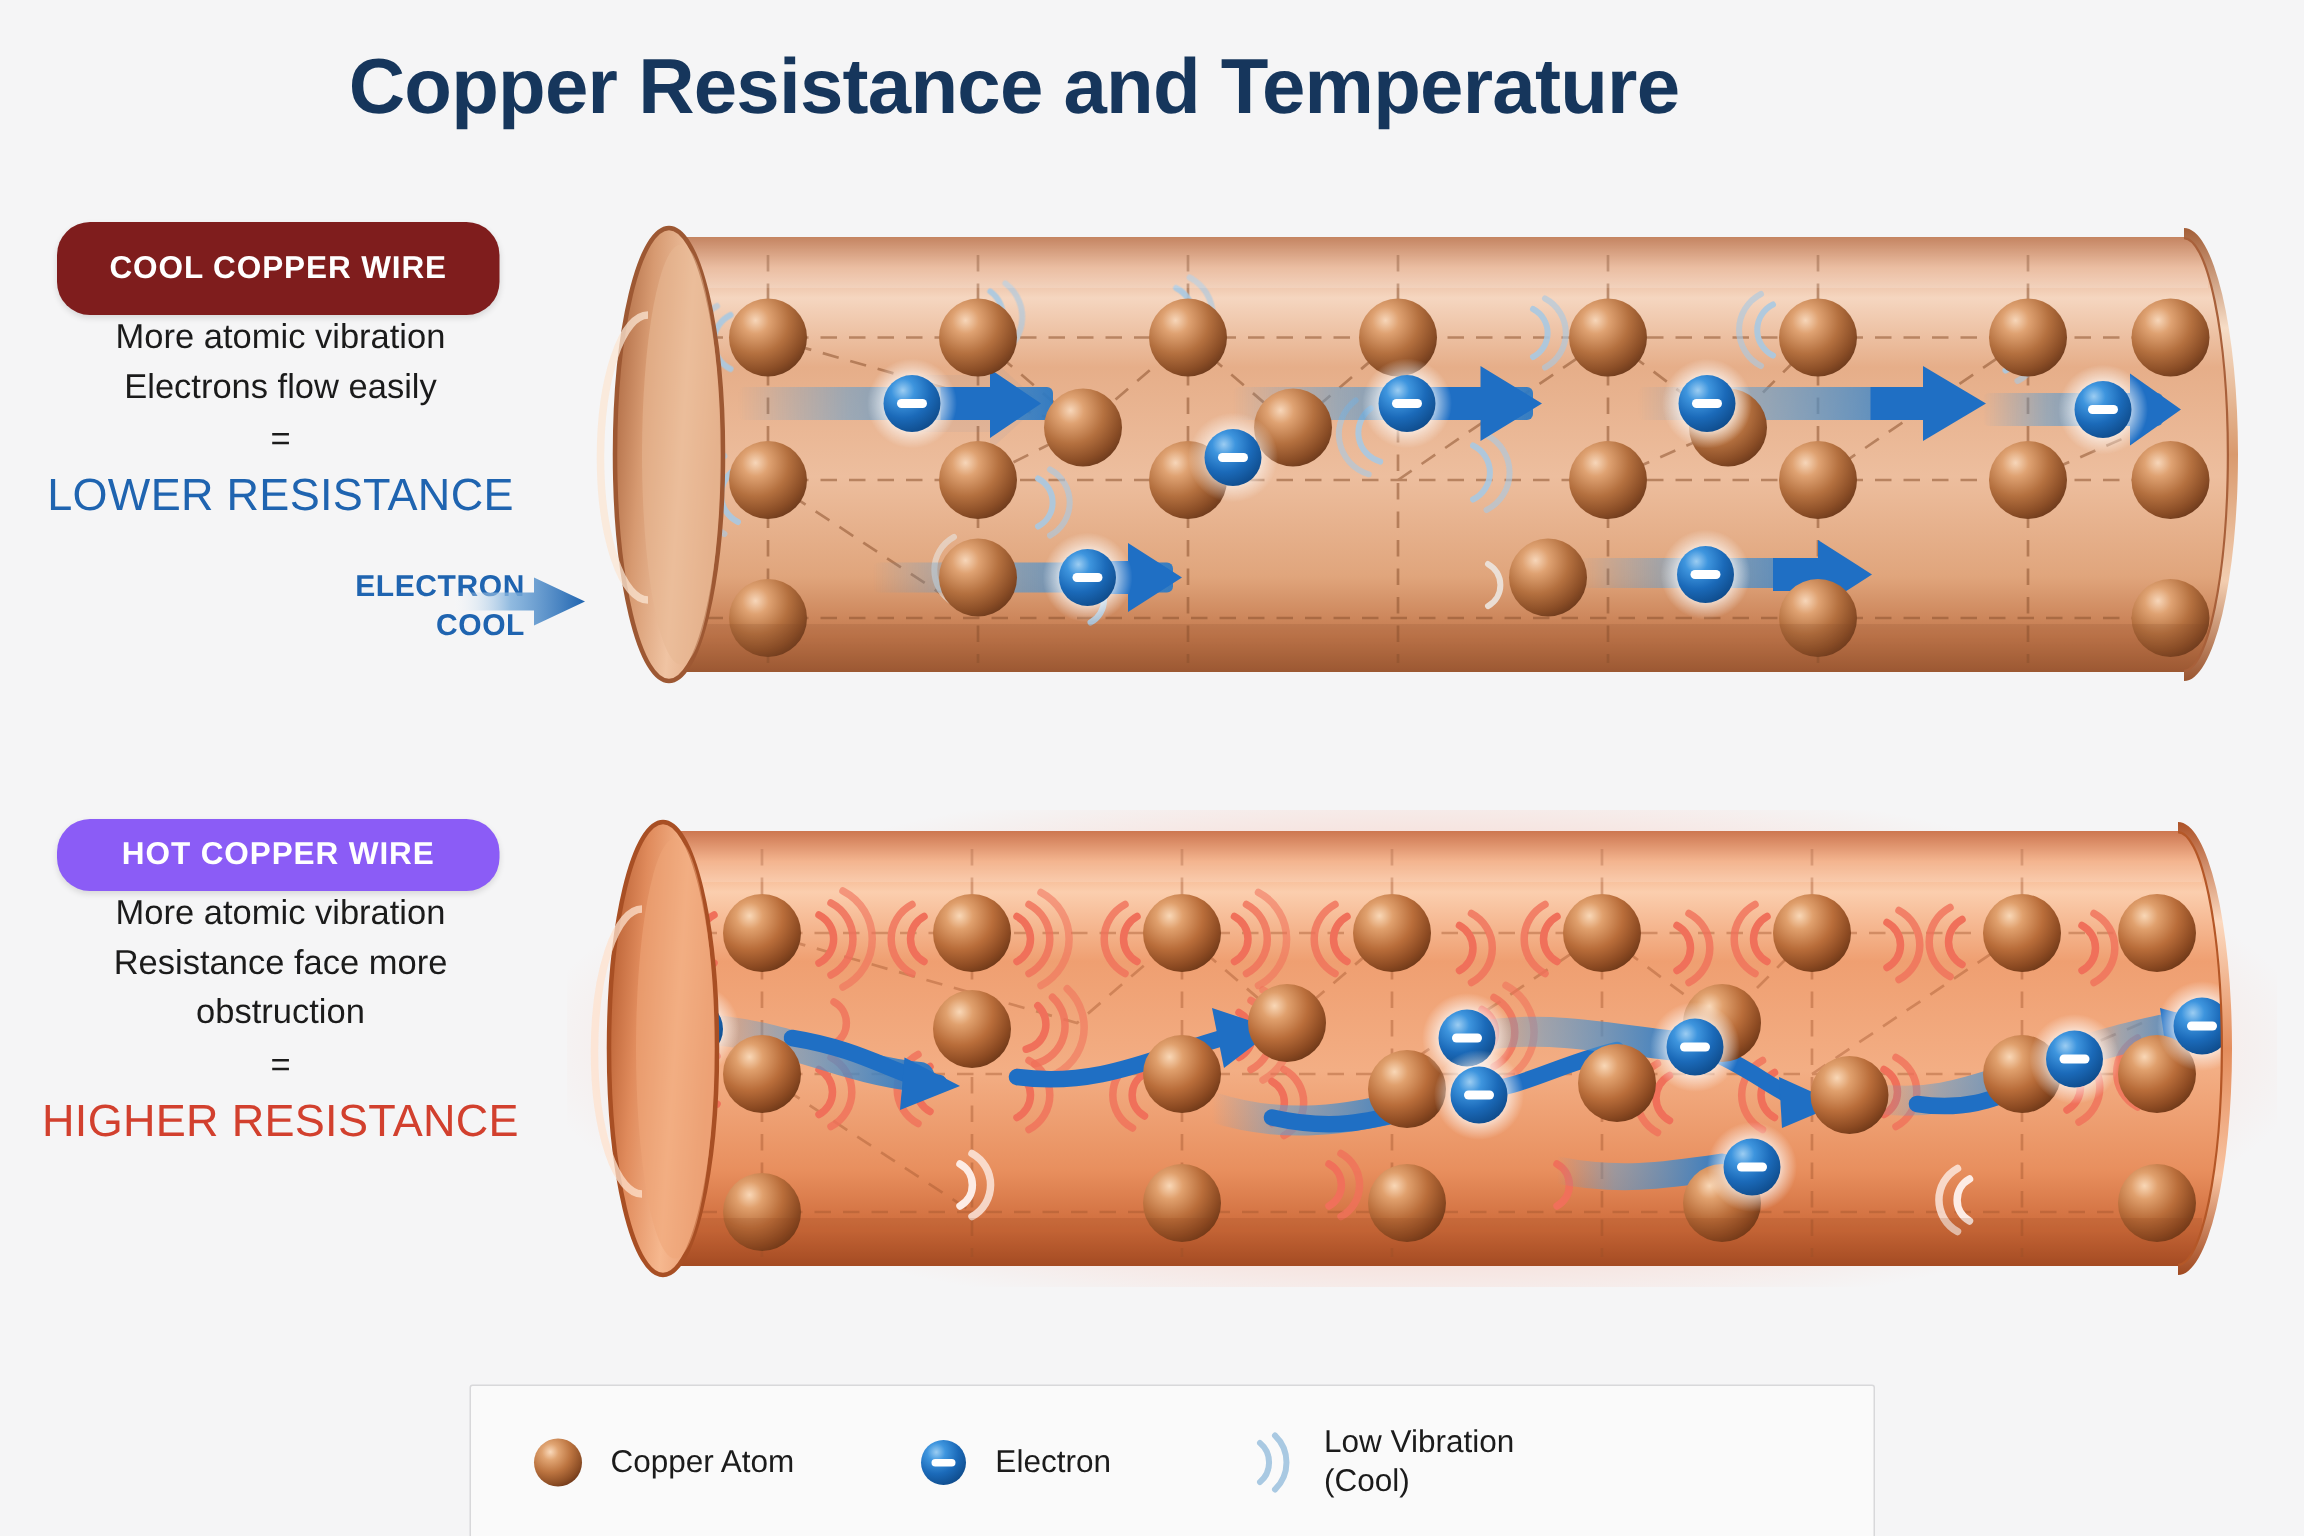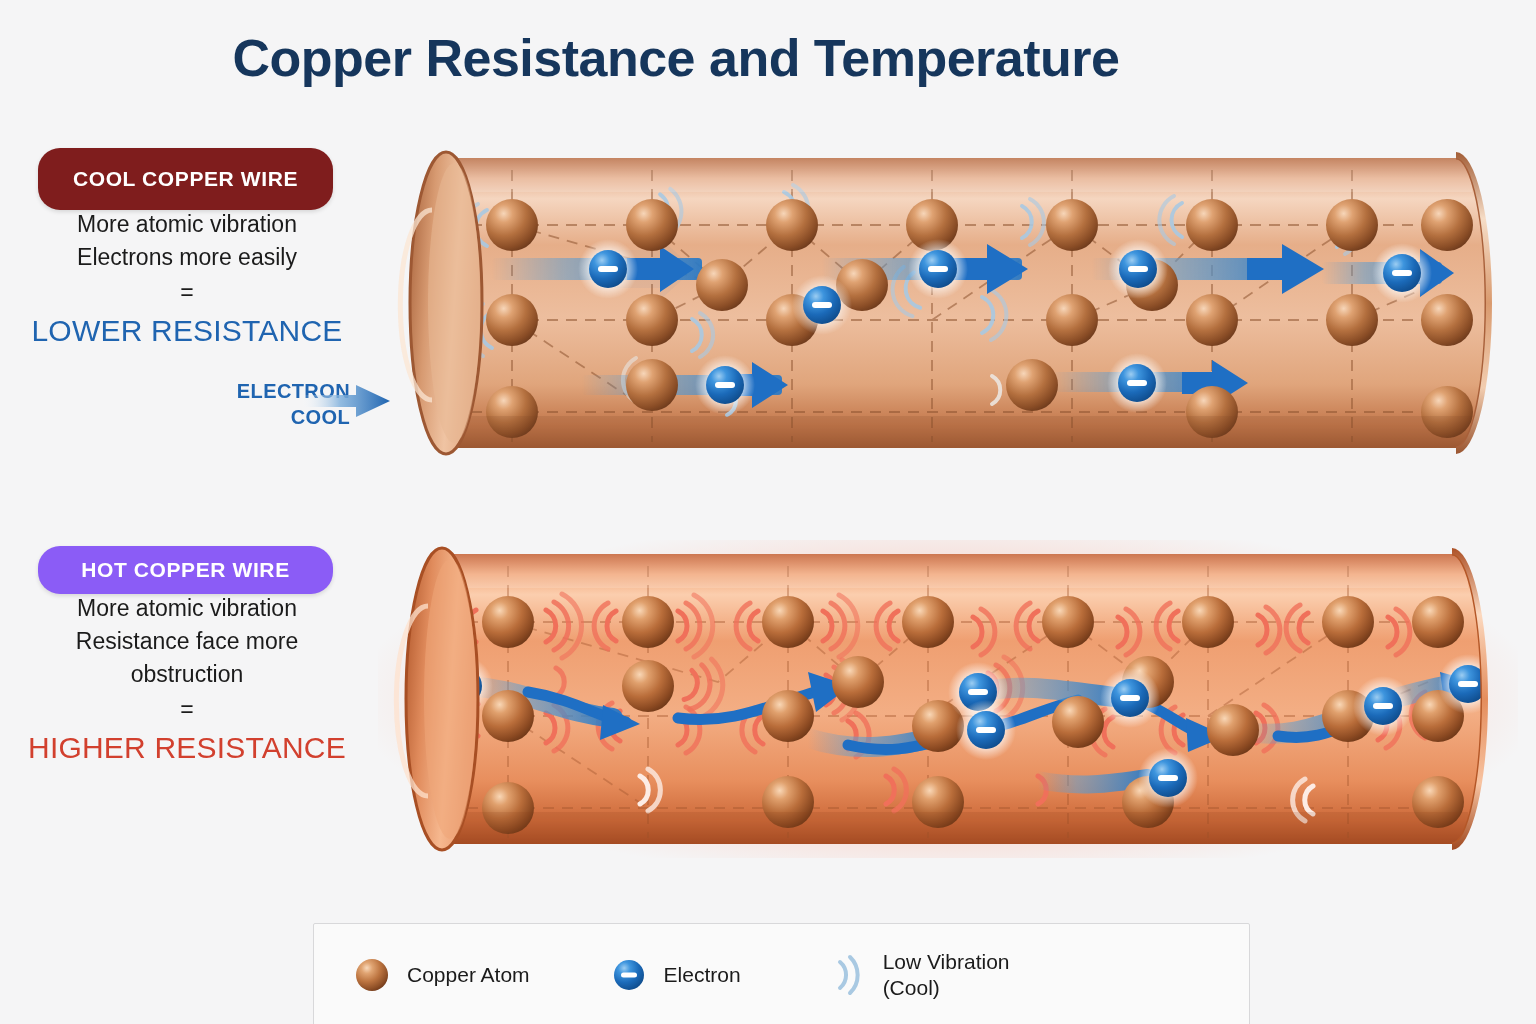--- a/index.html
+++ b/index.html
@@ -76,21 +76,21 @@
 
 <div class="stage">
 
   <div class="title">Copper Resistance and Temperature</div>
 
   <div class="badge" id="badge-cool">
     <span>COOL COPPER WIRE</span>
   </div>
   <div class="info-lines" id="info-cool">
     <span>More atomic vibration</span><br>
-    <span>Electrons more easily</span>
+    <span>Electrons flow easily</span>
     <span class="eq">=</span>
     <span class="res cool">LOWER RESISTANCE</span>
   </div>
 
   <div id="electron-flow">
     <span>ELECTRON</span><br>
     <span>COOL</span>
   </div>
   <svg id="electron-flow-arrow" viewBox="0 0 92 40">
     <defs>

